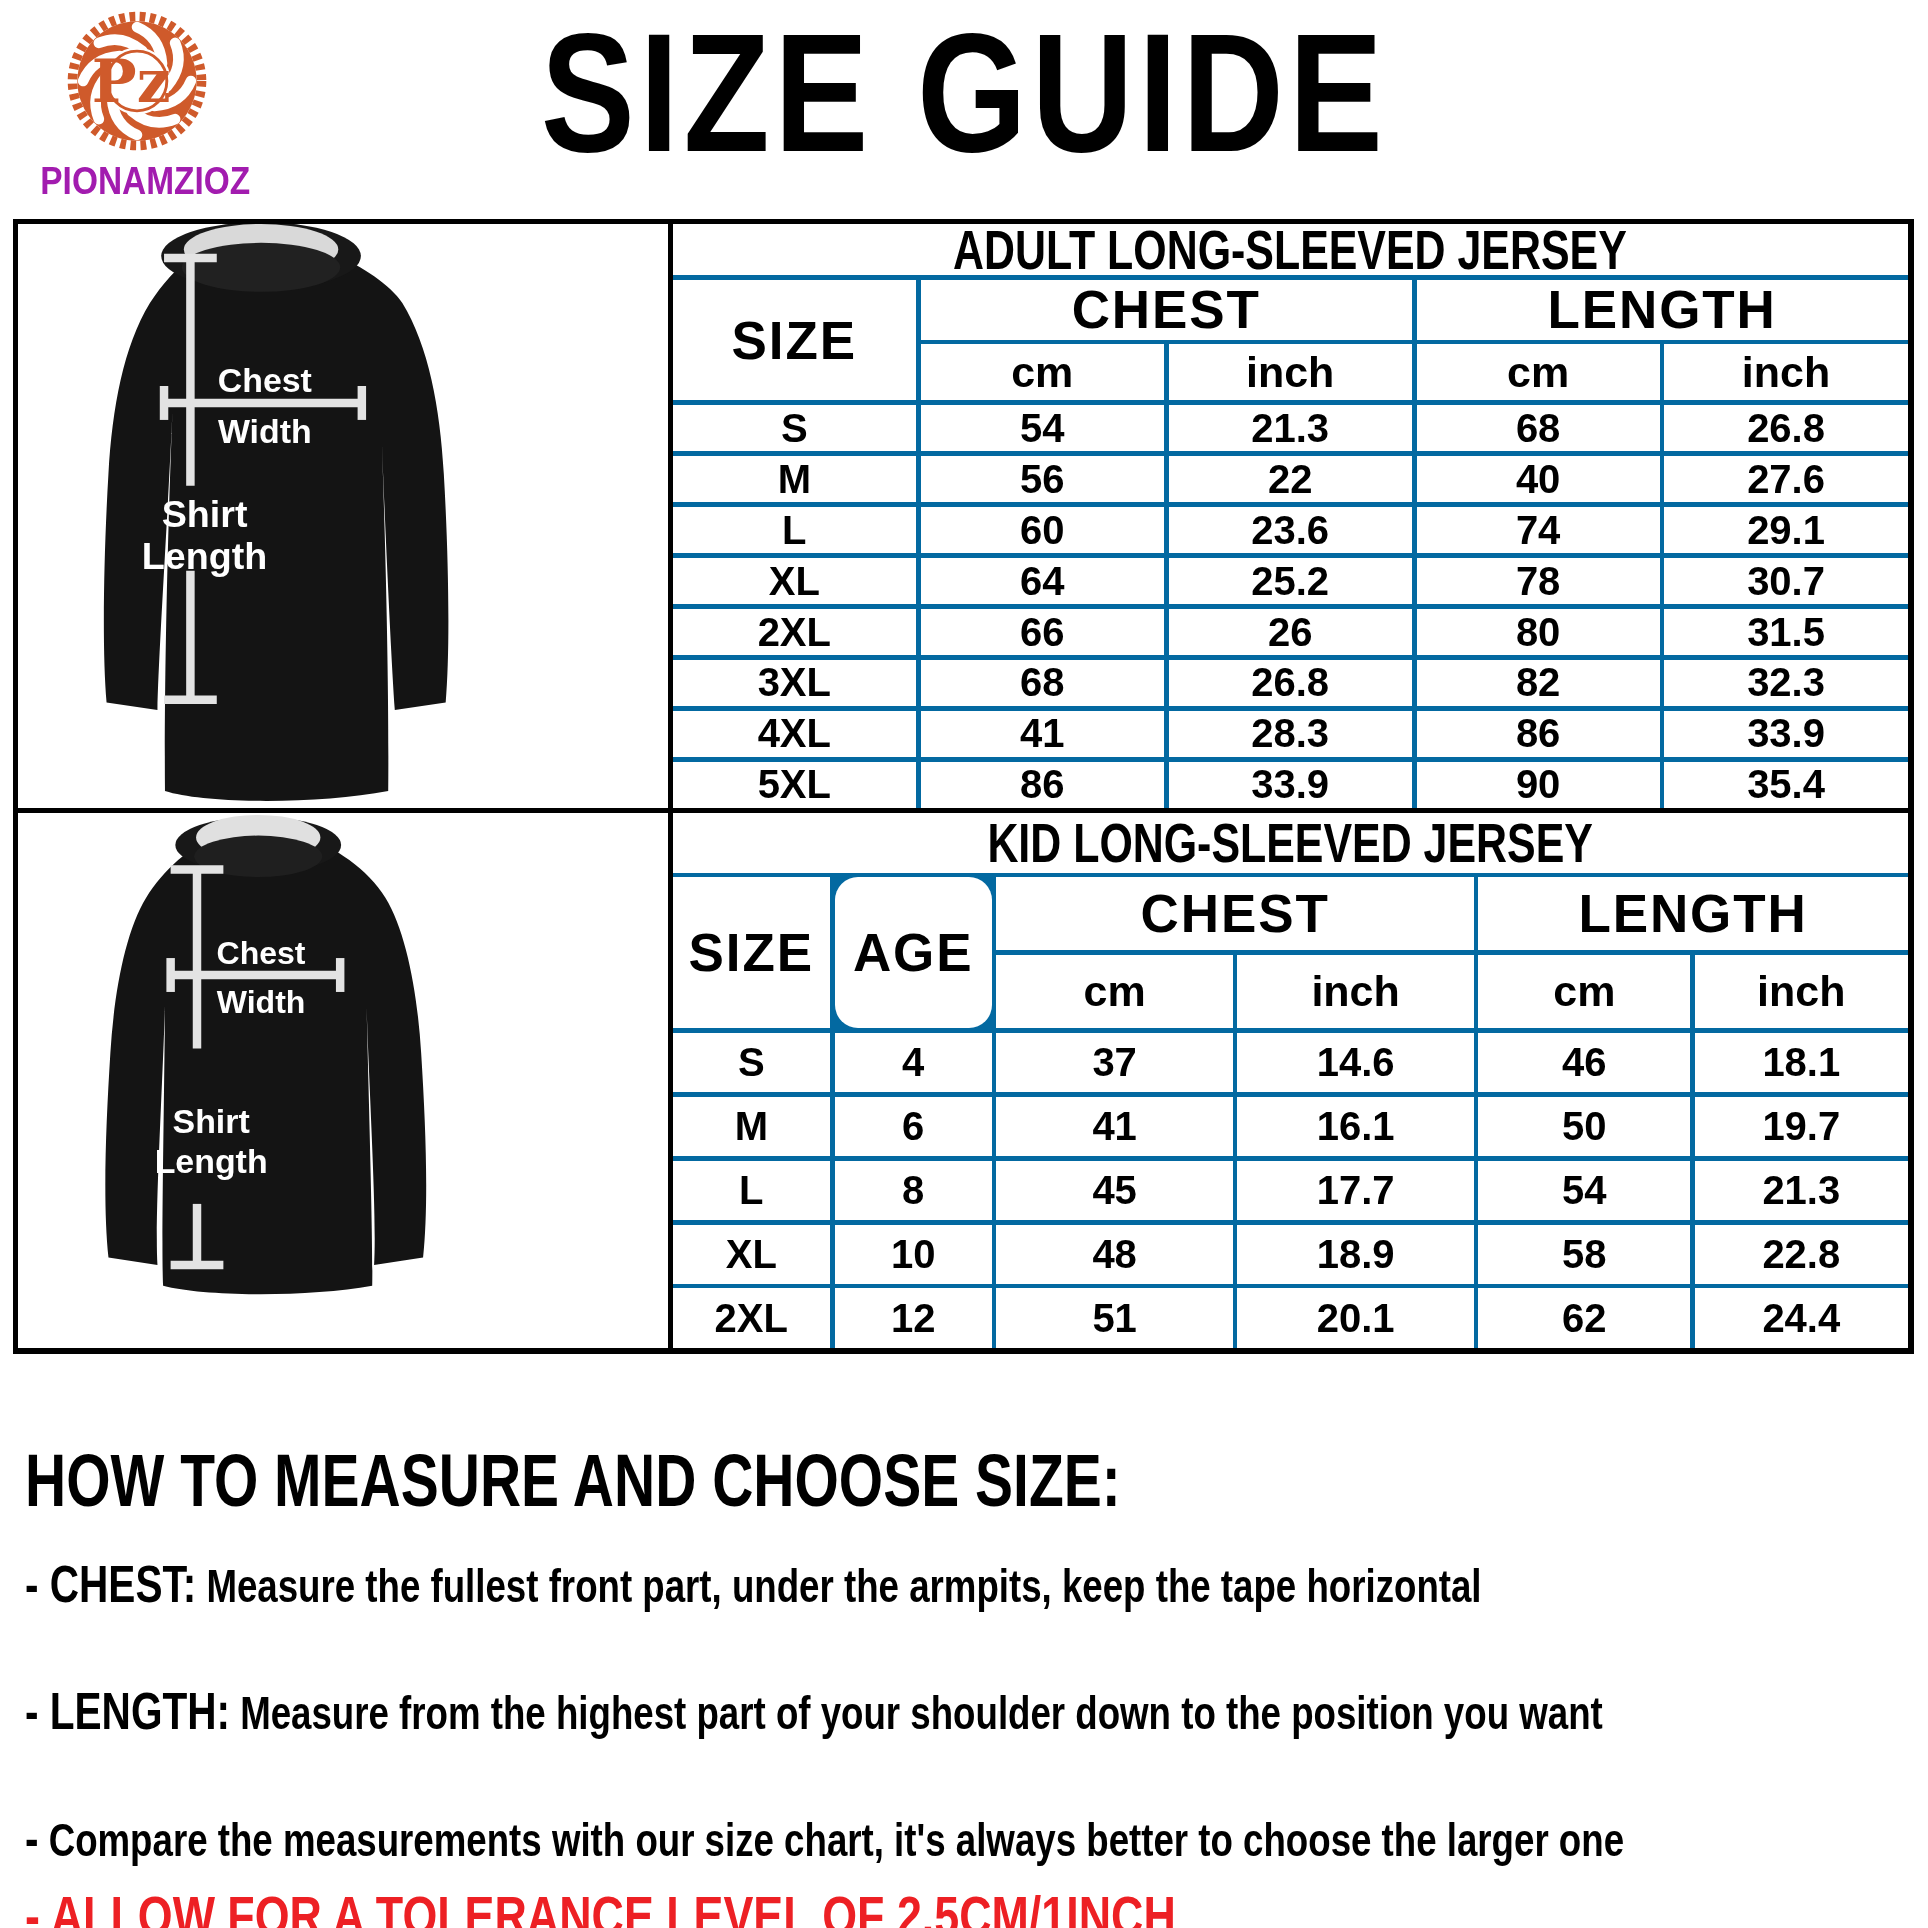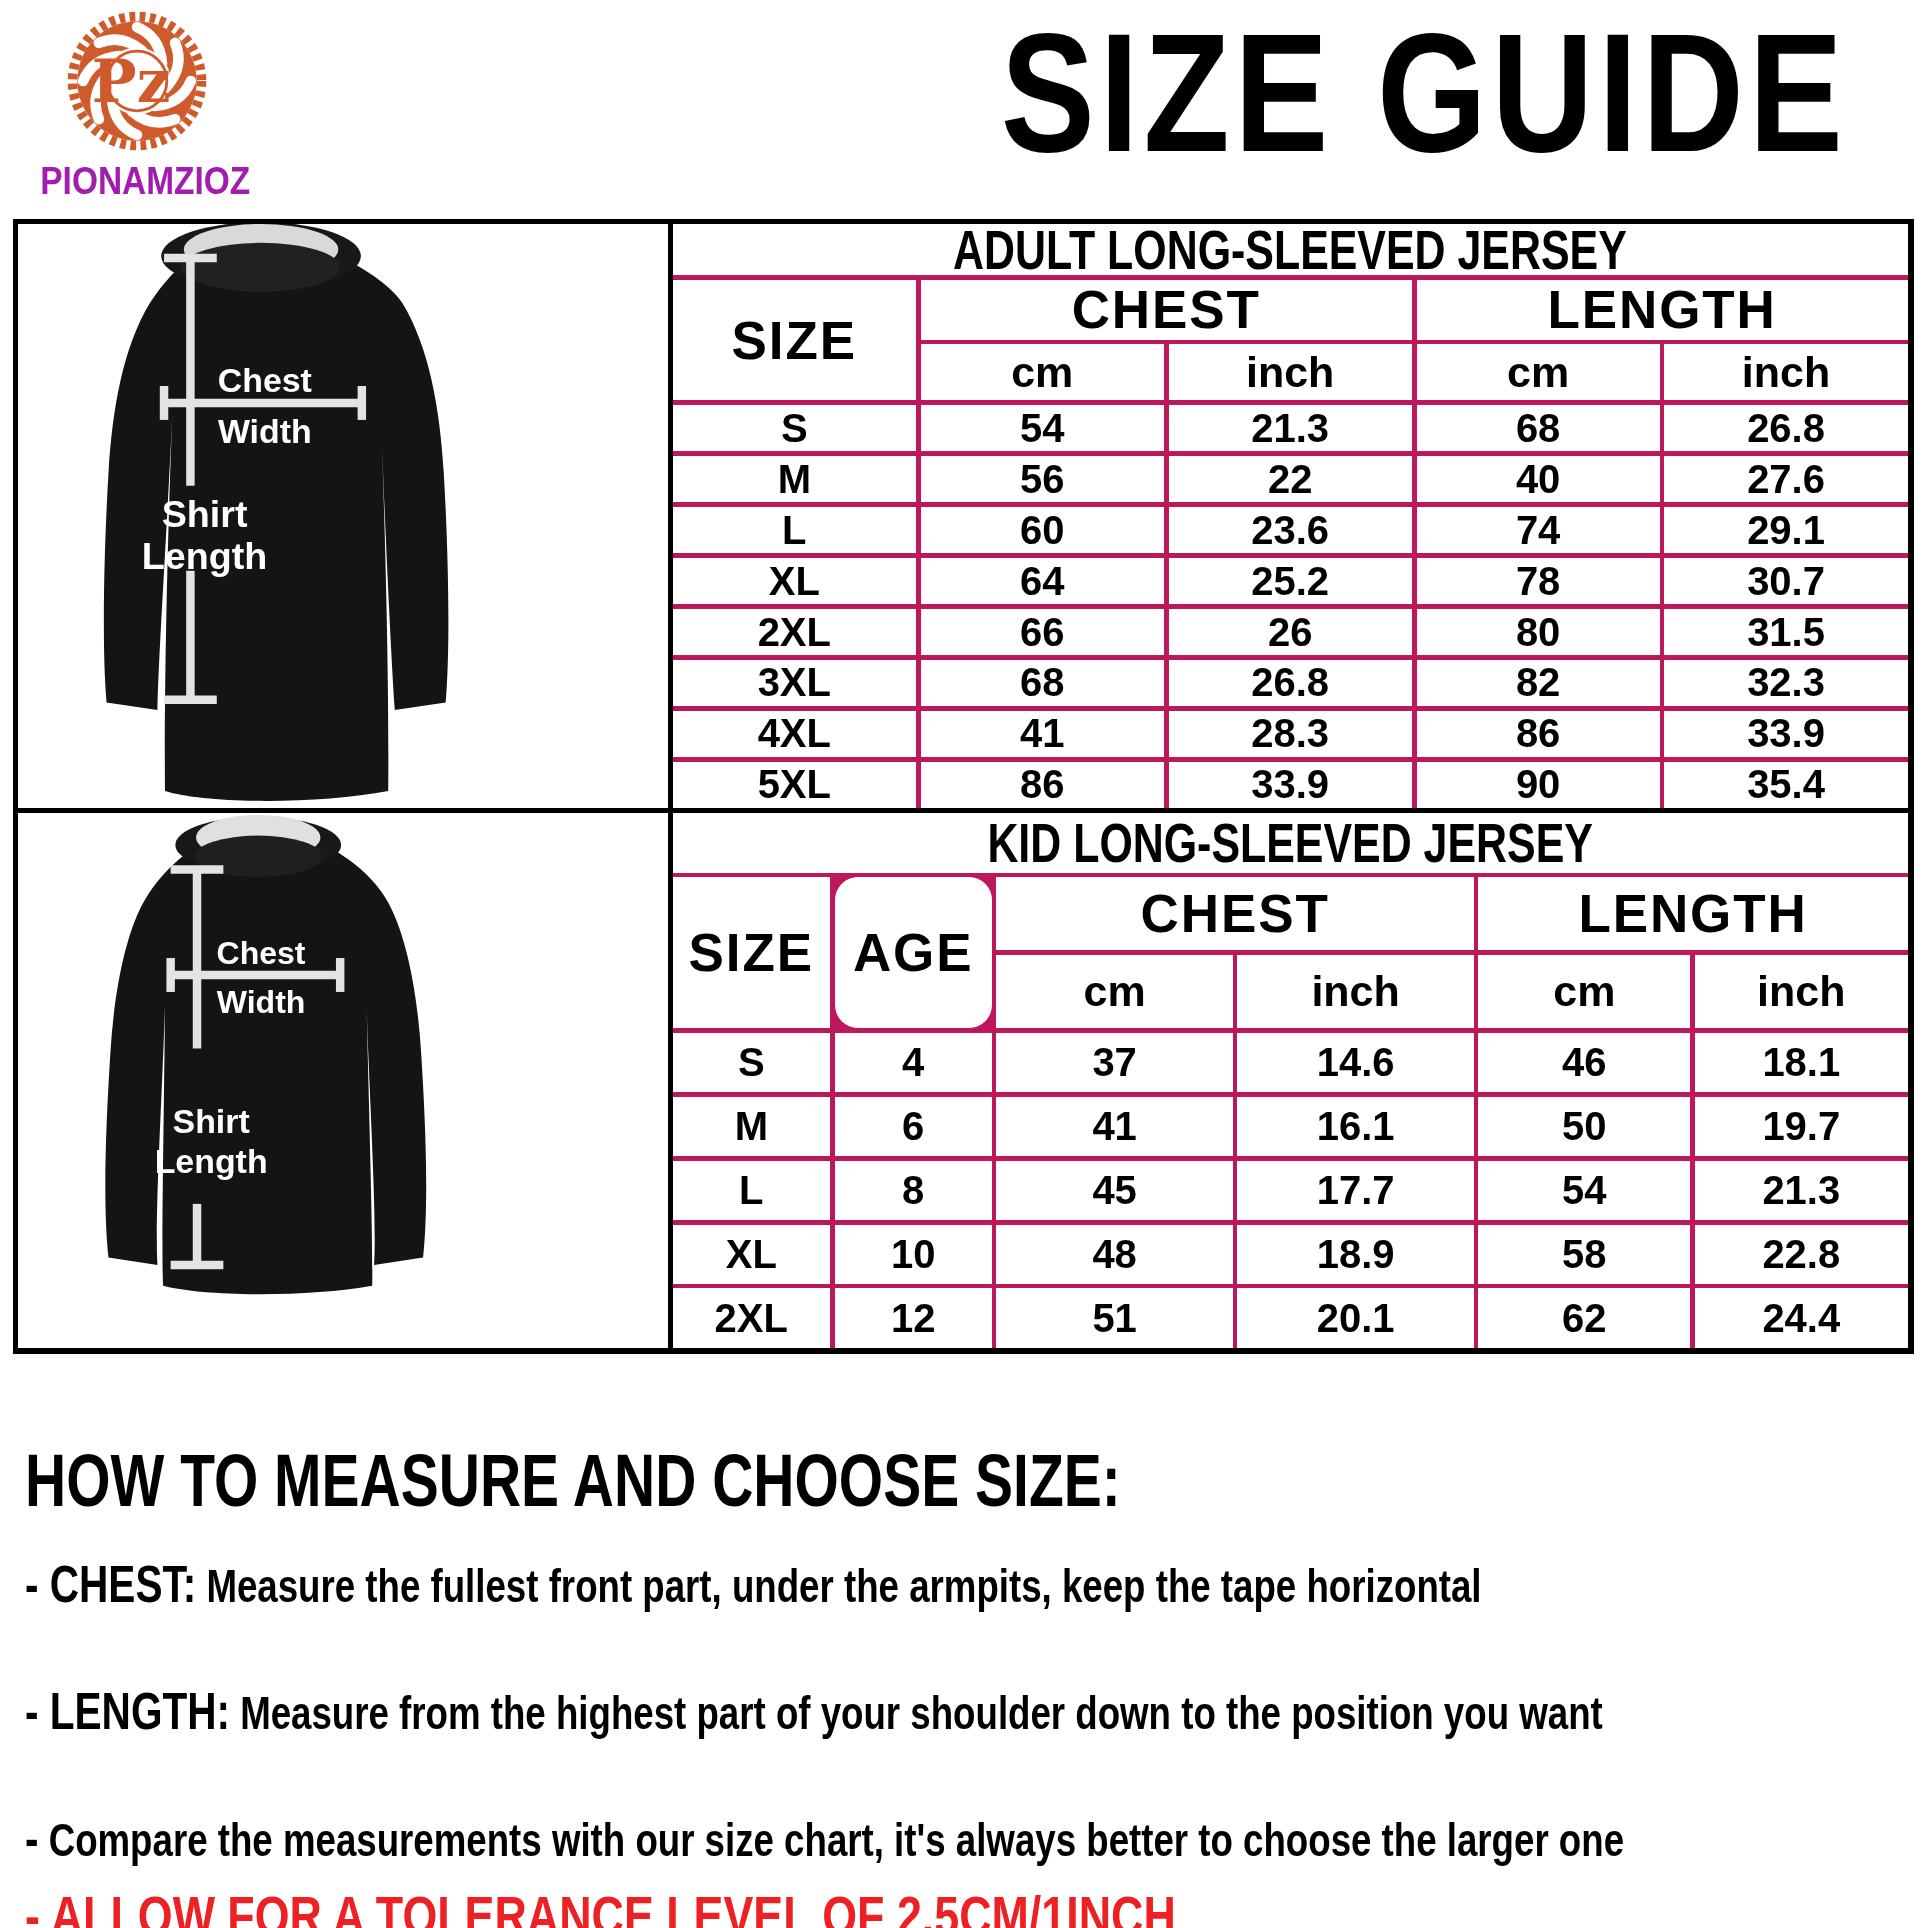--- a/index.html
+++ b/index.html
@@ -13,36 +13,36 @@
   }
   
   .logo-wrap { position: absolute; left: 26px; top: 3.8px; width: 222px; text-align: center; }
   .logo-svg { width: 154px; height: 154px; display: block; margin: 0 auto; }
   .brand-name {
     margin-top: 1.9px; color: #a21caf; font-weight: bold; font-size: 38px;
     white-space: nowrap;
   }
   .brand-name > span { display: inline-block; transform: scaleX(0.88); transform-origin: 50% 50%; }
   .page-title {
-    position: absolute; left: 0; right: 0; top: 9.4px; text-align: right;
+    position: absolute; left: 0; right: 0; top: 9.4px; text-align: center;
     font-size: 168px; font-weight: bold; line-height: 1.0; letter-spacing: 5.6px;
     white-space: nowrap;
   }
   .page-title > span { display: inline-block; transform: scaleX(0.84); transform-origin: 50% 50%; }
 
   
   .main-box {
     position: absolute; left: 13px; top: 219px; width: 1901px; height: 1135px;
     background: #000; border: 5.6px solid #000;
     display: grid; grid-template-columns: 650px 1235px; grid-template-rows: 584px 535px; gap: 4.7px;
   }
   .shirt-cell { background: #fff; position: relative; overflow: hidden; }
   .shirt-svg { position: absolute; left: 0; top: 0; width: 100%; height: 100%; }
 
-  .tbl { background: #be185d; display: grid; gap: 4.7px; width: 100%; height: 100%; }
+  .tbl { background: #0369a1; display: grid; gap: 4.7px; width: 100%; height: 100%; }
   .atbl { grid-template-columns: repeat(5, 1fr); grid-template-rows: 51px 60px 56px repeat(8, 1fr); }
   .ktbl { grid-template-columns: 167fr 167fr 251fr 251fr 225fr 226fr; grid-template-rows: 60px 73px 73px repeat(5, 1fr); }
   .c { background: #fff; display: flex; align-items: center; justify-content: center; }
   .tt { grid-column: 1 / -1; font-size: 55px; font-weight: bold; white-space: nowrap; }
   .tt > span { display: inline-block; transform: scaleX(0.78); transform-origin: 50% 50%; }
   .hm { font-size: 53px; font-weight: bold; letter-spacing: 1.9px; }
   .hu { font-size: 43px; font-weight: bold; }
   .dv { font-size: 40px; font-weight: bold; }
   .a-size { grid-row: 2 / 4; }
   .a-chest { grid-column: 2 / 4; }

